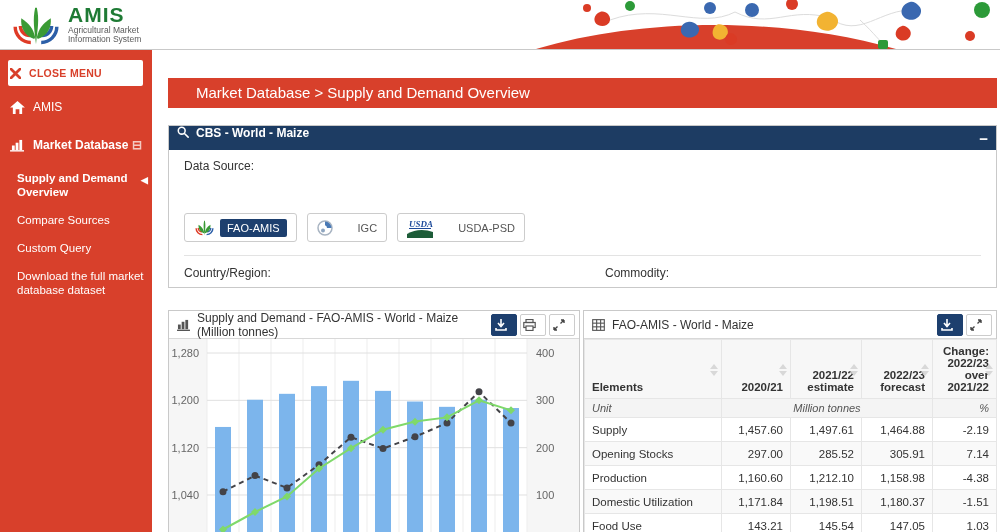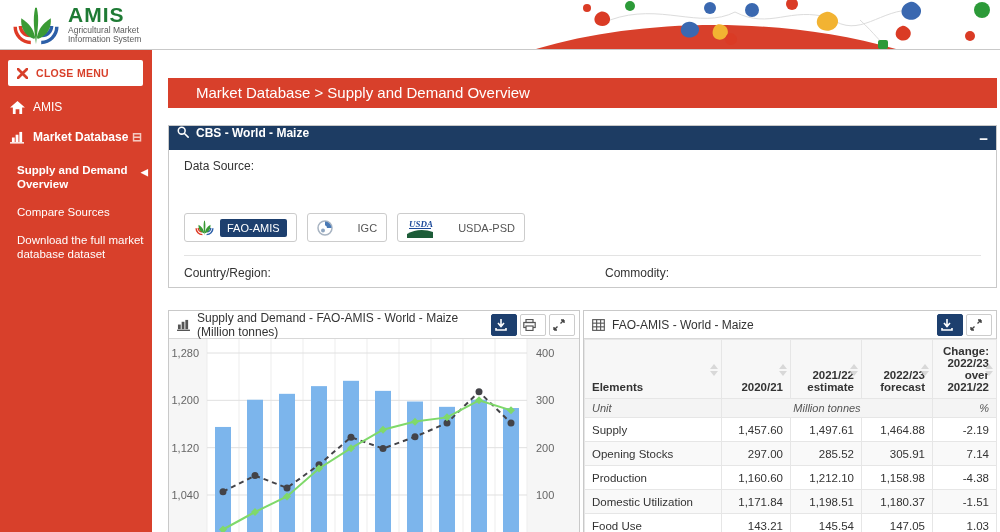--- a/index.html
+++ b/index.html
@@ -14,21 +14,21 @@
   .logo-title { color:#1e7a34; font-size:21px; font-weight:bold; letter-spacing:1px; line-height:22px; }
   .logo-sub { color:#5a5a5a; font-size:8.5px; line-height:9px; }
   .deco { position:absolute; right:0; top:0; }
 
   
   .sidebar { position:absolute; left:0; top:50px; width:152px; height:482px;
     background:#d8402b; color:#fff; }
   .close-btn { margin:10px 8px 6px 8px; background:#fff; color:#d8402b;
     border:none; border-radius:2px; width:135px; height:26px; display:flex;
     align-items:center; font-size:10.5px; font-weight:bold; cursor:pointer;
-    font-family:"Liberation Sans", sans-serif; padding-left:9px; letter-spacing:.3px;}
+    font-family:"Liberation Sans", sans-serif; padding-left:2px; letter-spacing:.3px;}
   .close-btn svg { margin-right:8px; }
   .side-item { display:flex; align-items:center; padding:8px 10px; font-size:12px;
     color:#fff; cursor:pointer; }
   .side-item svg { margin-right:8px; flex:0 0 auto; }
   .side-item.bold { font-weight:bold; }
   .side-item .grow { flex:1; }
   .collapse-box { font-size:12px; color:#f4c9c0; }
   .subnav { padding:4px 0 0 17px; }
   .sub-item { font-size:11.5px; padding:7px 8px 7px 0; color:#fff; cursor:pointer;
     line-height:14px; position:relative; }
@@ -167,38 +167,41 @@
     <span>CLOSE MENU</span>
   </button>
 
   <div class="side-item">
     <svg width="15" height="13" viewBox="0 0 16 14">
       <path d="M8 0 L16 7 L13 7 L13 14 L10 14 L10 9 L6 9 L6 14 L3 14 L3 7 L0 7 Z" fill="#fff"></path>
     </svg>
     <span>AMIS</span>
   </div>
 
-  <div class="side-item bold" style="">
+  <div class="side-item bold" style="margin-top:8px">
     <svg width="15" height="13" viewBox="0 0 16 14">
       <rect x="2" y="7" width="3" height="5" fill="#fff"></rect>
       <rect x="6" y="4" width="3" height="8" fill="#fff"></rect>
       <rect x="10" y="1" width="3" height="11" fill="#fff"></rect>
       <rect x="0" y="12" width="15" height="1.5" fill="#fff"></rect>
     </svg>
     <span class="grow">Market Database</span>
     <span class="collapse-box">⊟</span>
   </div>
 
   <div class="subnav">
     <div class="sub-item active">
       <span>Supply and Demand Overview</span>
       <span class="caret-left">◀</span>
     </div>
     <div class="sub-item">
       <span>Compare Sources</span>
+    </div>
+    <div class="sub-item">
+      <span>Custom Query</span>
     </div>
     <div class="sub-item">
       <span>Download the full market database dataset</span>
     </div>
   </div>
 </div>
 
 <div class="main">
 
   <div class="breadcrumb">Market Database &gt; Supply and Demand Overview</div>

